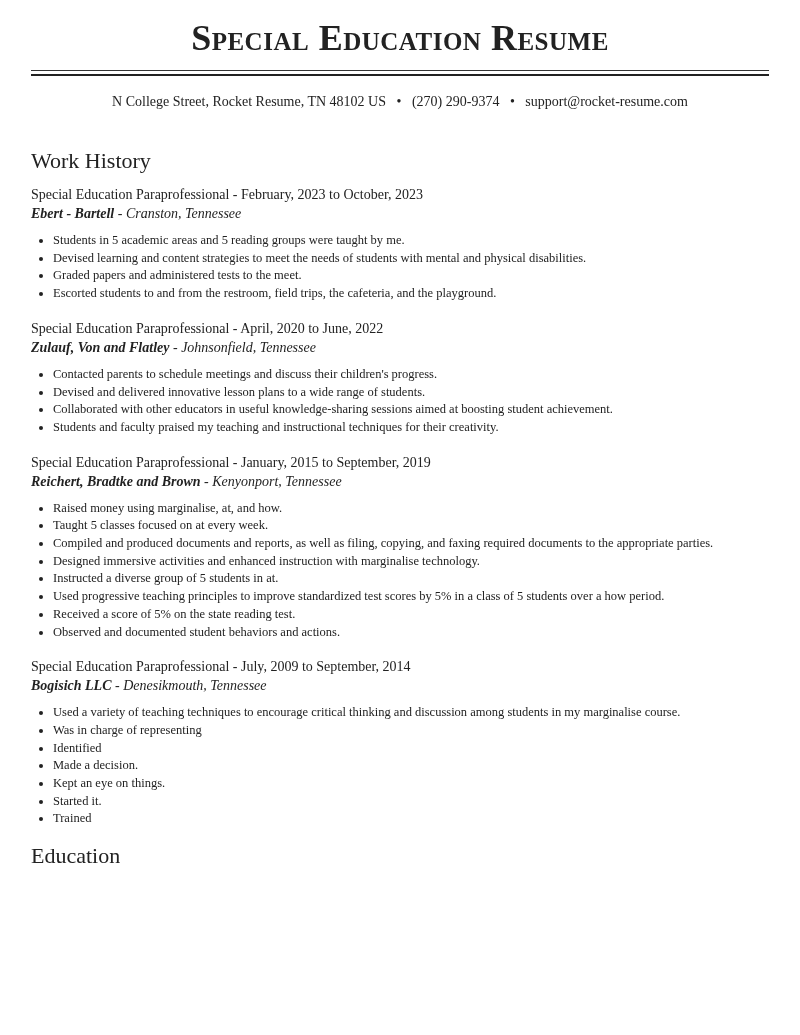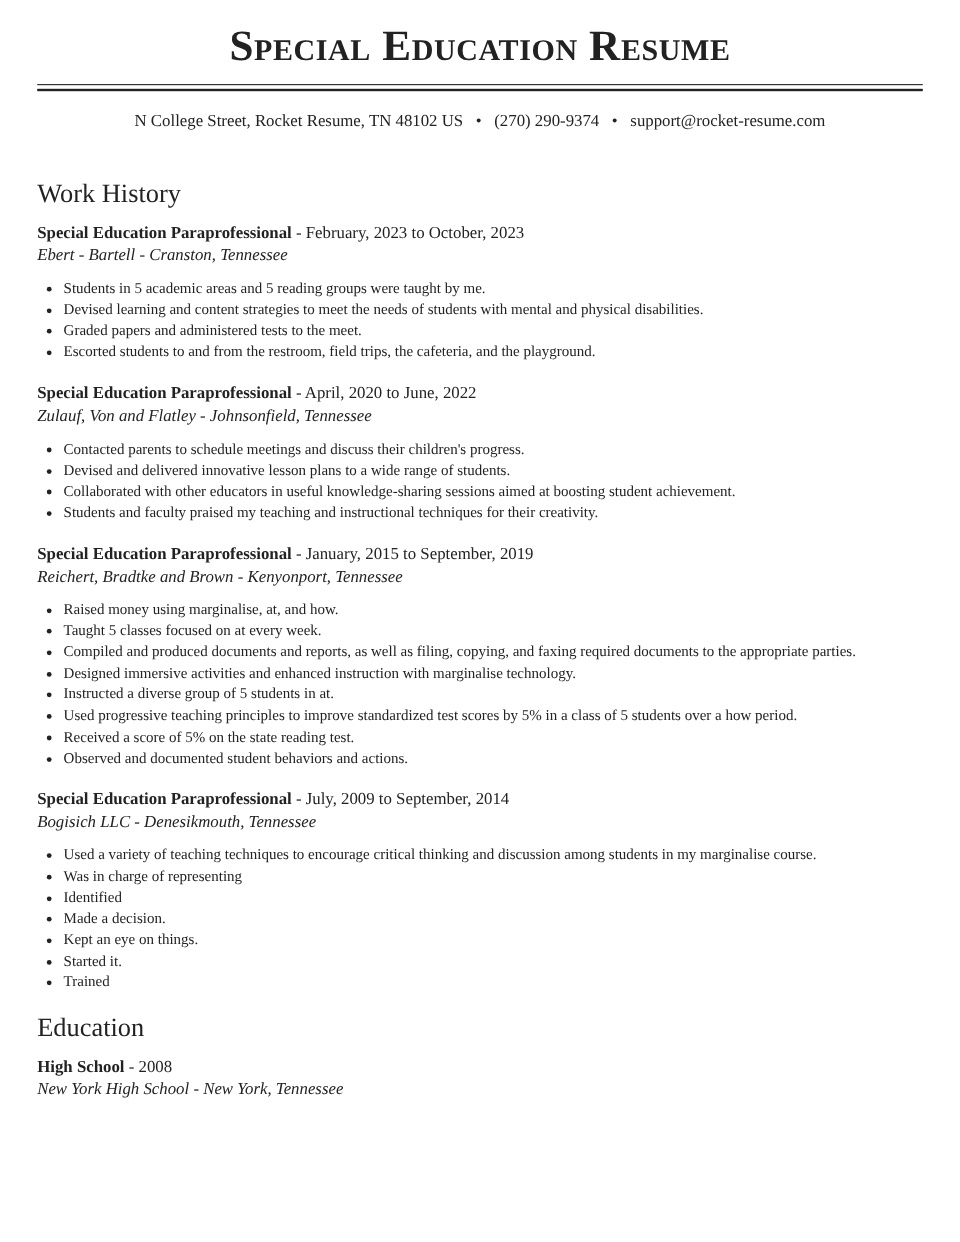--- a/index.html
+++ b/index.html
@@ -39,27 +39,27 @@
       color: #222;
     }
     .wh-title { margin-top: 36px; }
     .ed-title { margin-top: 14px; }
     .job { margin-top: 10px; }
     .job + .job { margin-top: 16px; }
     .job-line {
       font-size: 14px;
       line-height: 19px;
     }
-    .job-line b { font-weight: bold; }
+    .job-line b { font-weight: normal; }
     .co-line {
       font-size: 14px;
       line-height: 19px;
       font-style: italic;
     }
-    .co-line b { font-weight: normal; }
+    .co-line b { font-weight: bold; }
     ul.bullets {
       margin: 9px 0 0 0;
       padding-left: 22px;
       font-size: 12.5px;
       line-height: 17.7px;
     }
     ul.bullets li { padding-left: 0; }
     .edu { margin-top: 10px; }
   </style>
 </head>
@@ -125,19 +125,13 @@
           <li>Made a decision.</li>
           <li>Kept an eye on things.</li>
           <li>Started it.</li>
           <li>Trained</li>
         </ul>
       </div>
     </div>
 
   <h2 class="section-title ed-title">Education</h2>
 
-  <div id="edu">
-      <div class="edu">
-        <div class="job-line"><b>High School</b><span> - </span><span>2008</span></div>
-        <div class="co-line"><b>New York High School</b><span> - </span><span>New York, Tennessee</span></div>
-      </div>
-    </div>
 </div>
 
 </body></html>

